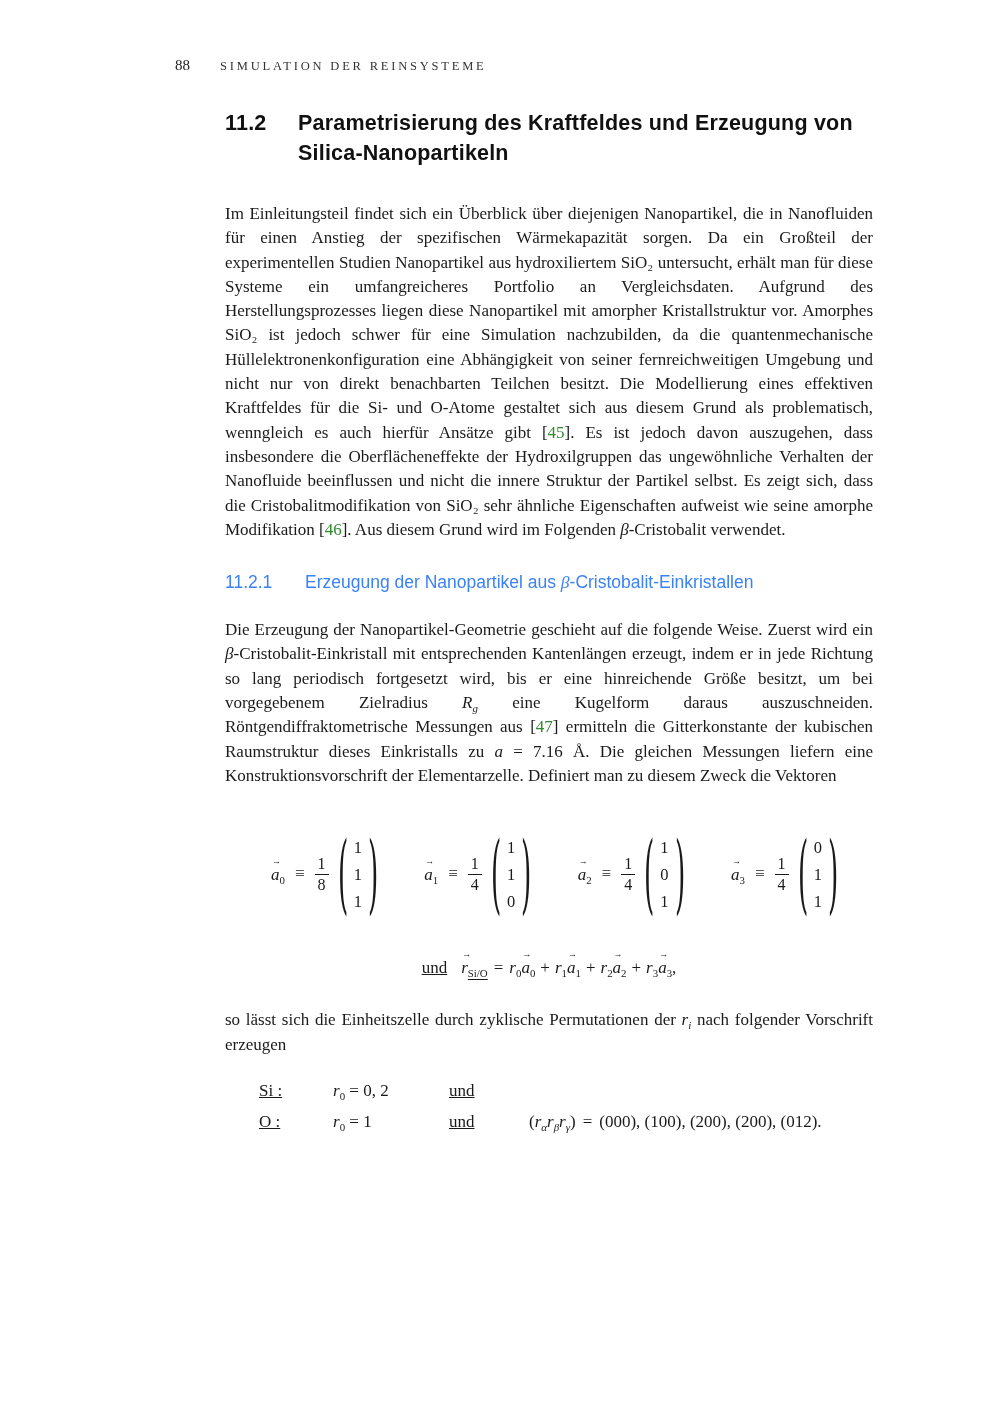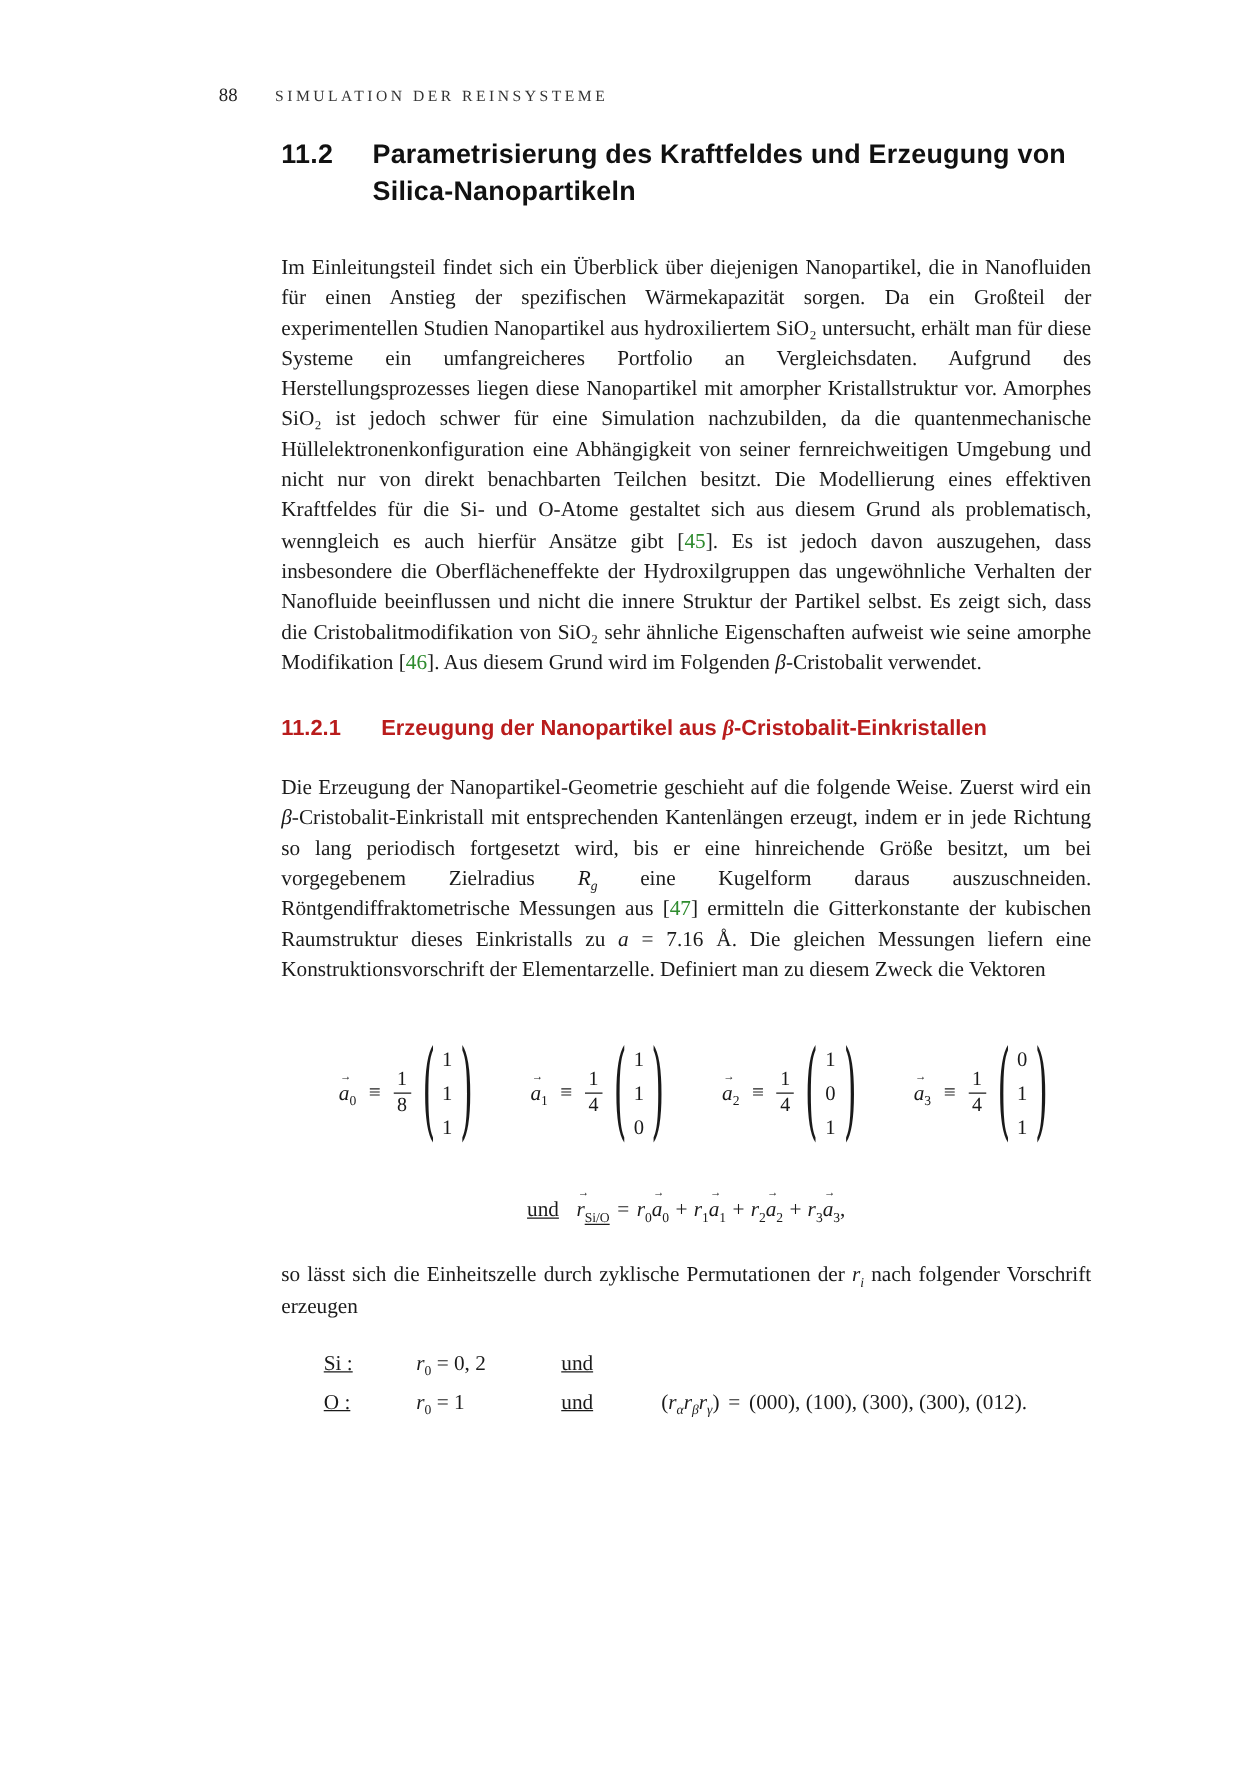--- a/index.html
+++ b/index.html
@@ -6,22 +6,22 @@
   .page {
     position:relative;
     width:1000px; height:1414px;
     margin:0 auto;
     background:#ffffff;
     color:#1a1a1a;
     font-family:"Liberation Serif", serif;
     overflow:hidden;
   }
   .running-header {
-    position:absolute; top:69px; left:175px;
-    display:flex; align-items:center; gap:30px;
+    position:absolute; top:57px; left:175px;
+    display:flex; align-items:flex-end; gap:30px;
   }
   .page-num { font-size:15px; color:#222; }
   .running-head {
     font-size:12.5px; letter-spacing:2.8px; color:#333;
   }
   .content {
     position:absolute; left:225px; top:102px; width:648px;
   }
   h1.section-heading {
     display:flex; margin:6px 0 34px 0;
@@ -32,21 +32,21 @@
   .sec-num { width:73px; flex-shrink:0; }
   .sec-title { flex:1; }
   p.body {
     font-size:17px; line-height:24.3px;
     text-align:justify; margin:0 0 24px 0;
   }
   .cite { color:var(--cite-color,#2e8b2e); text-decoration:none; cursor:pointer; }
   h2.subsection-heading {
     display:flex; margin:30px 0 25px 0;
     font-family:"Liberation Sans", sans-serif;
-    font-size:17.5px; font-weight:700; color:#b91c1c;
+    font-size:17.5px; font-weight:400; color:#3b82f6;
   }
   .subsec-num { width:80px; flex-shrink:0; }
   .mi { font-style:italic; font-family:"Liberation Serif", serif; }
   .rm { font-style:normal;text-decoration:underline; }
   sub { font-size:0.64em; line-height:0; }
   .vec { position:relative; display:inline-block; padding-top:2px; }
   .vec .arrow {
     position:absolute; top:-7px; left:1px;
     font-size:9px; font-style:normal; letter-spacing:0;
   }
@@ -204,19 +204,19 @@
       <div class="perm-row">
         <span class="species rm">Si :</span>
         <span class="expr"><span class="mi">r</span><sub>0</sub> <span>= 0, 2</span></span>
         <span class="conj rm">und</span>
       </div>
 
       <div class="perm-row">
         <span class="species rm">O :</span>
         <span class="expr"><span class="mi">r</span><sub>0</sub> <span>= 1</span></span>
         <span class="conj rm">und</span>
-        <span class="tuple"><span>(</span><span class="mi">r</span><sub class="mi">α</sub><span class="mi">r</span><sub class="mi">β</sub><span class="mi">r</span><sub class="mi">γ</sub><span>)</span><span class="eqsp">=</span><span>(000), (100), (300), (300), (012).</span></span>
+        <span class="tuple"><span>(</span><span class="mi">r</span><sub class="mi">α</sub><span class="mi">r</span><sub class="mi">β</sub><span class="mi">r</span><sub class="mi">γ</sub><span>)</span><span class="eqsp">=</span><span>(000), (100), (200), (200), (012).</span></span>
       </div>
 
     </div>
 
   </main>
 </div>
 
 </body></html>

